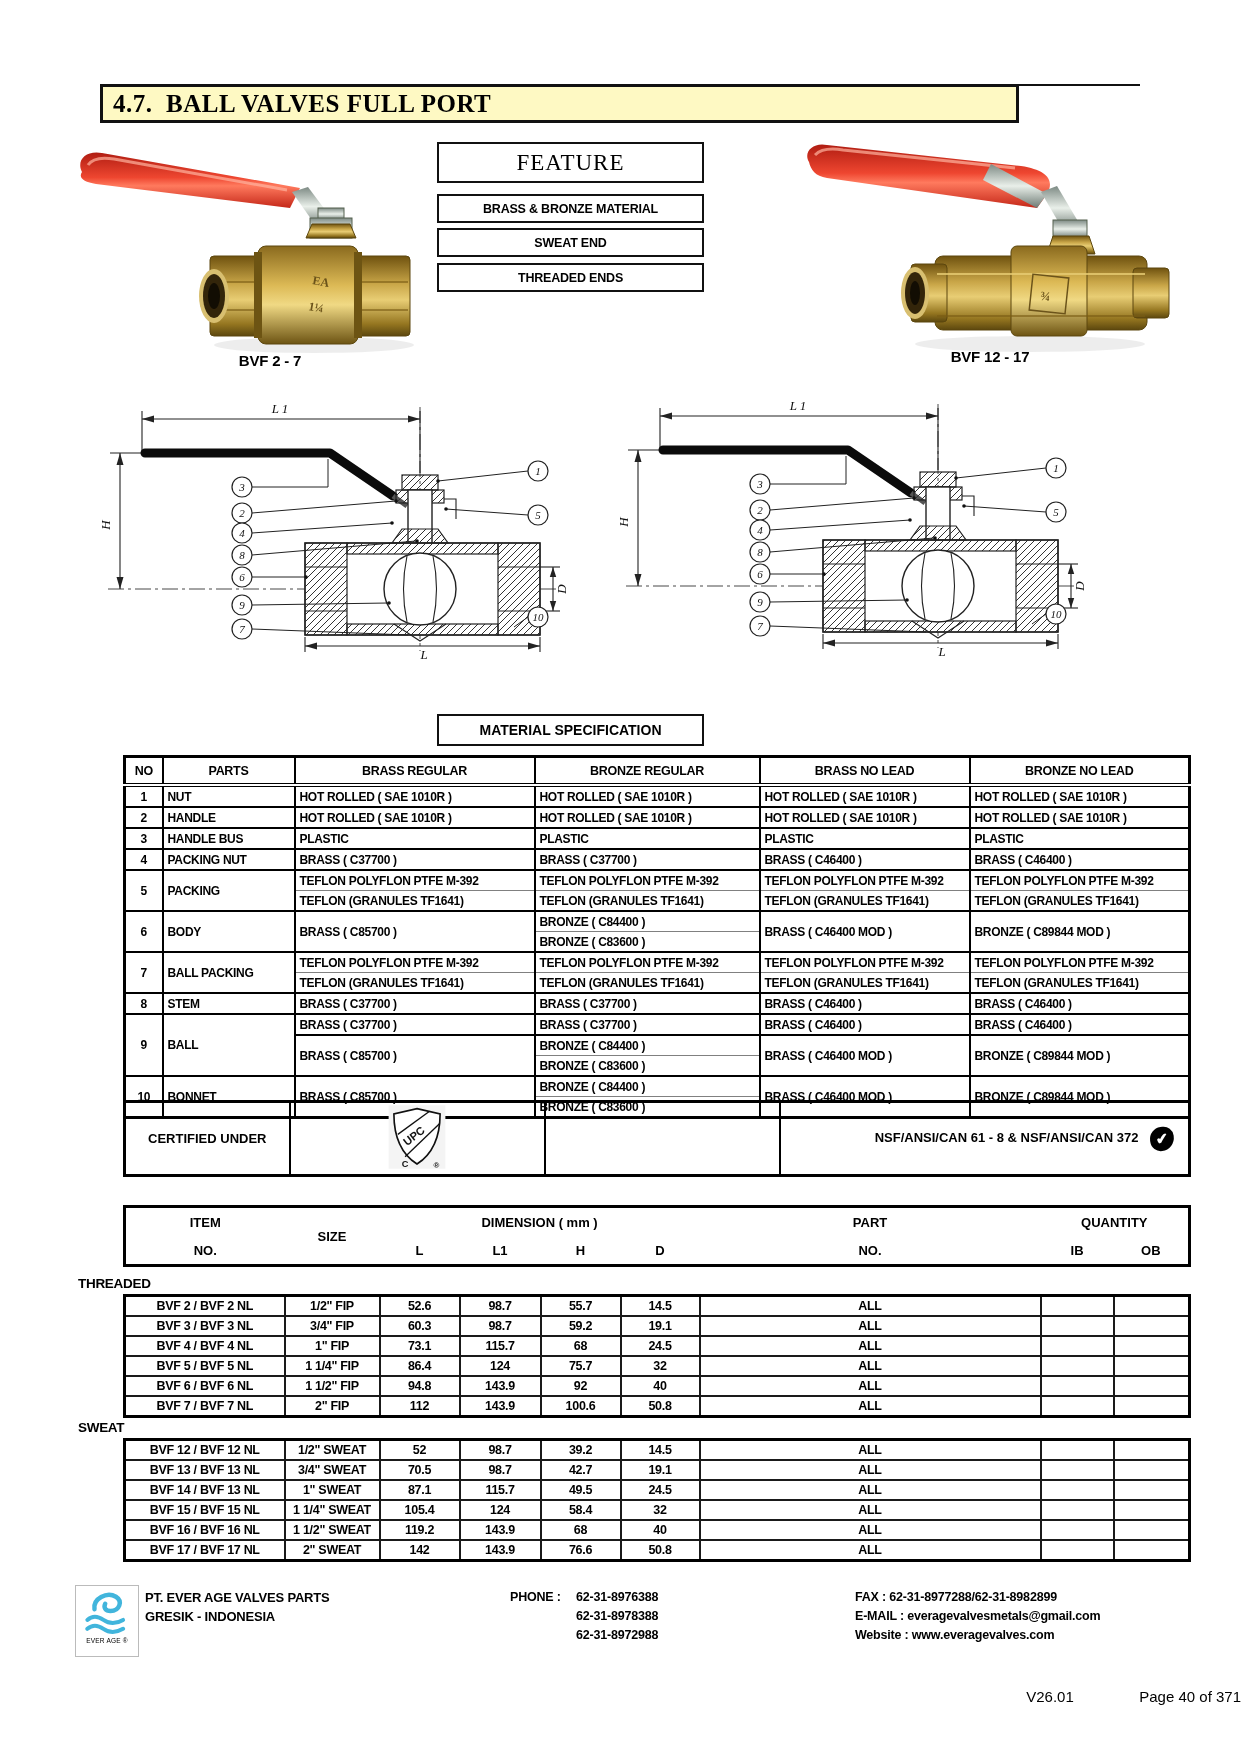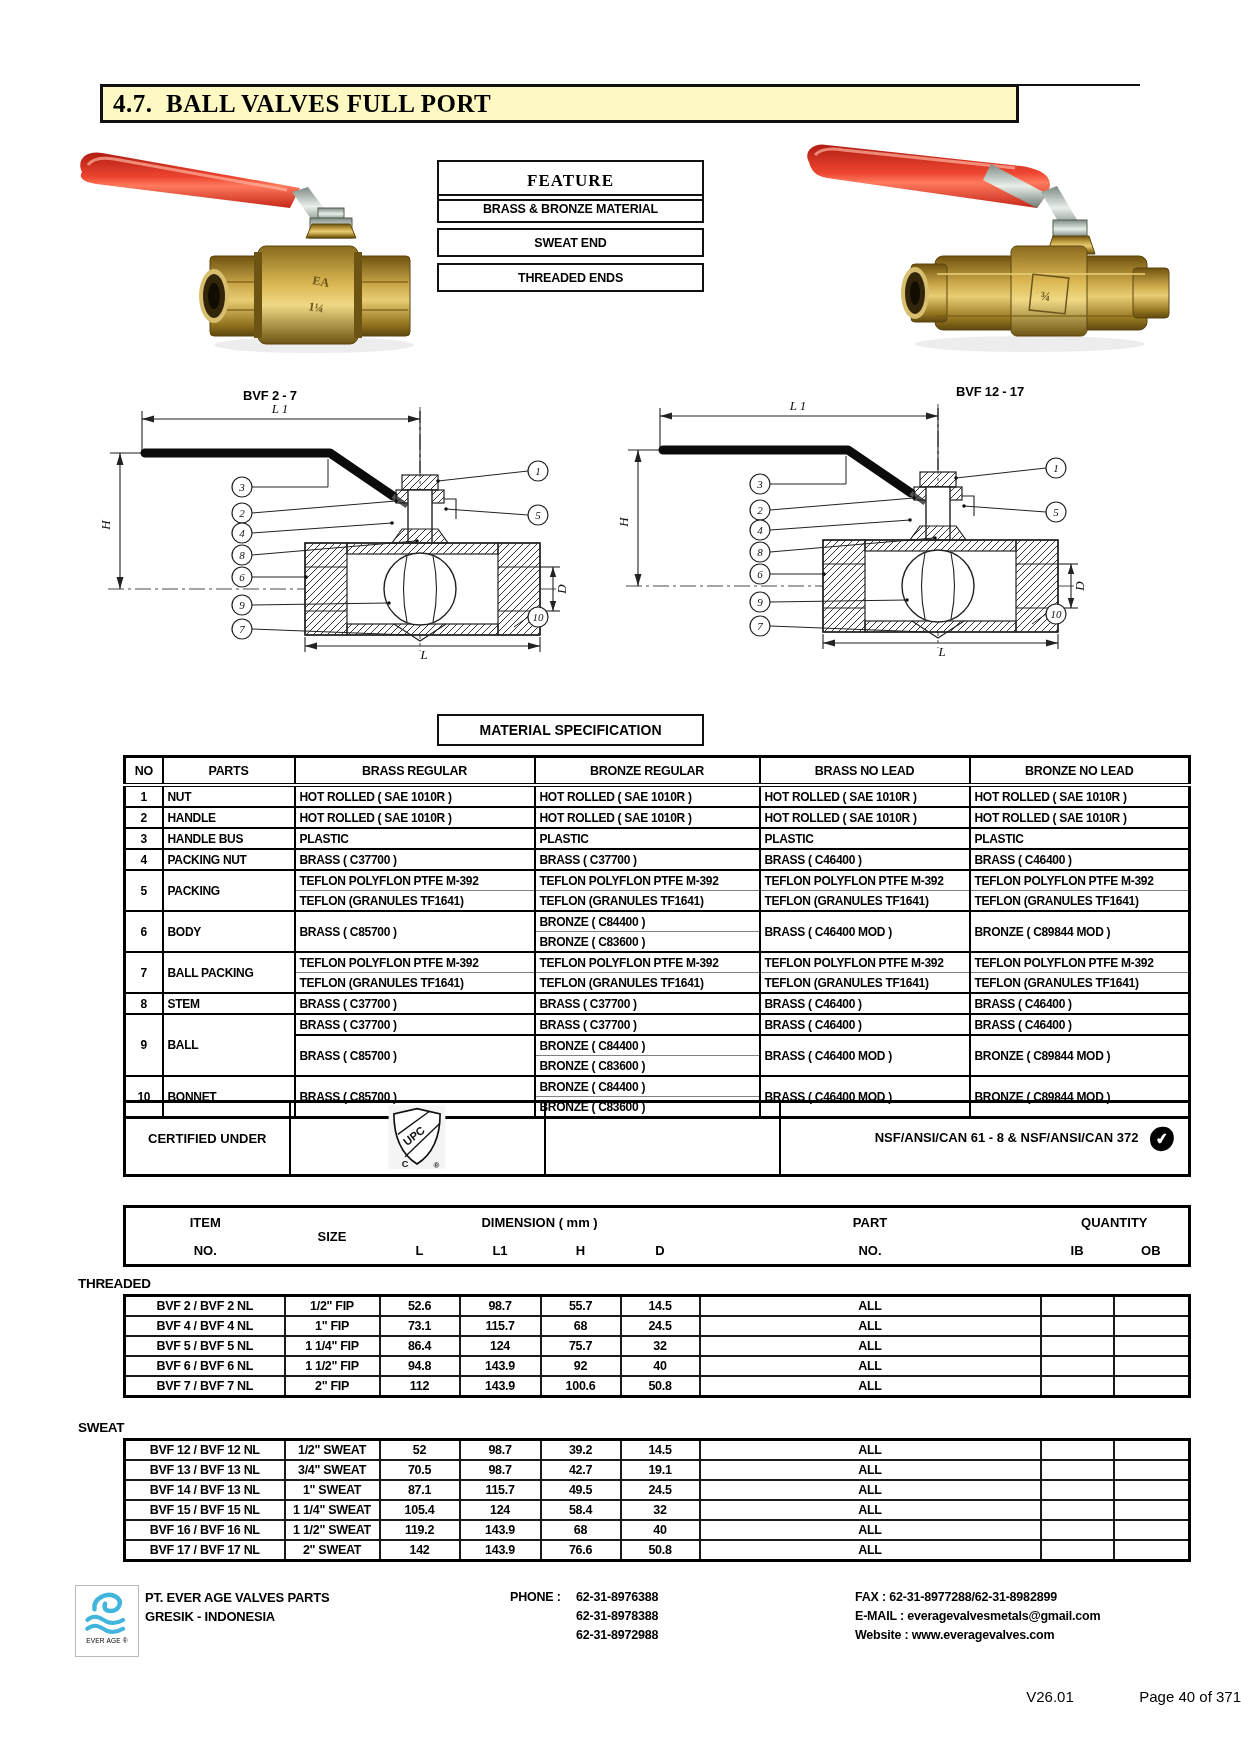--- a/index.html
+++ b/index.html
@@ -8,28 +8,28 @@
   .abs{position:absolute;}
 
   
   .top-rule{position:absolute;left:100px;top:84px;width:1040px;height:2px;background:#111;}
   .title-box{position:absolute;left:100px;top:84px;width:913px;height:33px;border:3px solid #111;
              background:#fef9c3;display:flex;align-items:center;}
   .title-box span{font-family:"Liberation Serif",serif;font-weight:bold;font-size:25px;
                   letter-spacing:.5px;padding-left:10px;white-space:pre;}
 
   
-  .feature-title{position:absolute;left:437px;top:160px;width:263px;height:37px;border:2.5px solid #111;
+  .feature-title{position:absolute;left:437px;top:142px;width:263px;height:37px;border:2.5px solid #111;
                  display:flex;align-items:center;justify-content:center;
-                 font-family:"Liberation Serif",serif;font-weight:bold;font-size:17px;letter-spacing:1px;}
+                 font-family:"Liberation Serif",serif;font-weight:normal;font-size:23px;letter-spacing:1px;}
   .feature-item{position:absolute;left:437px;width:263px;height:25px;border:2px solid #111;
                 display:flex;align-items:center;justify-content:center;
                 font-weight:bold;font-size:12.5px;letter-spacing:-0.2px;}
 
-  .bvf-label{position:absolute;font-weight:bold;font-size:13px;letter-spacing:-0.2px;text-align:center;margin-top:36px;}
+  .bvf-label{position:absolute;font-weight:bold;font-size:15px;letter-spacing:-0.2px;text-align:center;}
 
   
   .tech{width:480px;height:285px;display:block;}
   .tech .thin{stroke:#222;stroke-width:1.1;fill:none;}
   .tech .fillb{fill:#222;stroke:none;}
   .tech .wh{fill:#fff;stroke:#222;stroke-width:1.4;}
   .tech .hatch{fill:url(#hatchp);stroke:#222;stroke-width:1.2;}
   .tech .cl{stroke:#333;stroke-width:.9;stroke-dasharray:16 4 3 4;fill:none;}
   .tech .handle{fill:none;stroke:#0b0b0b;stroke-width:9;stroke-linecap:round;stroke-linejoin:round;}
   .tech .dim{font:italic 13px "Liberation Serif",serif;text-anchor:middle;fill:#111;}
@@ -618,20 +618,31 @@
           <td>1/2" FIP</td>
           <td>52.6</td>
           <td>98.7</td>
           <td>55.7</td>
           <td>14.5</td>
           <td>ALL</td>
           <td></td>
           <td></td>
         </tr>
         <tr>
+          <td>BVF 3 / BVF 3 NL</td>
+          <td>3/4" FIP</td>
+          <td>60.3</td>
+          <td>98.7</td>
+          <td>59.2</td>
+          <td>19.1</td>
+          <td>ALL</td>
+          <td></td>
+          <td></td>
+        </tr>
+        <tr>
           <td>BVF 4 / BVF 4 NL</td>
           <td>1" FIP</td>
           <td>73.1</td>
           <td>115.7</td>
           <td>68</td>
           <td>24.5</td>
           <td>ALL</td>
           <td></td>
           <td></td>
         </tr>

